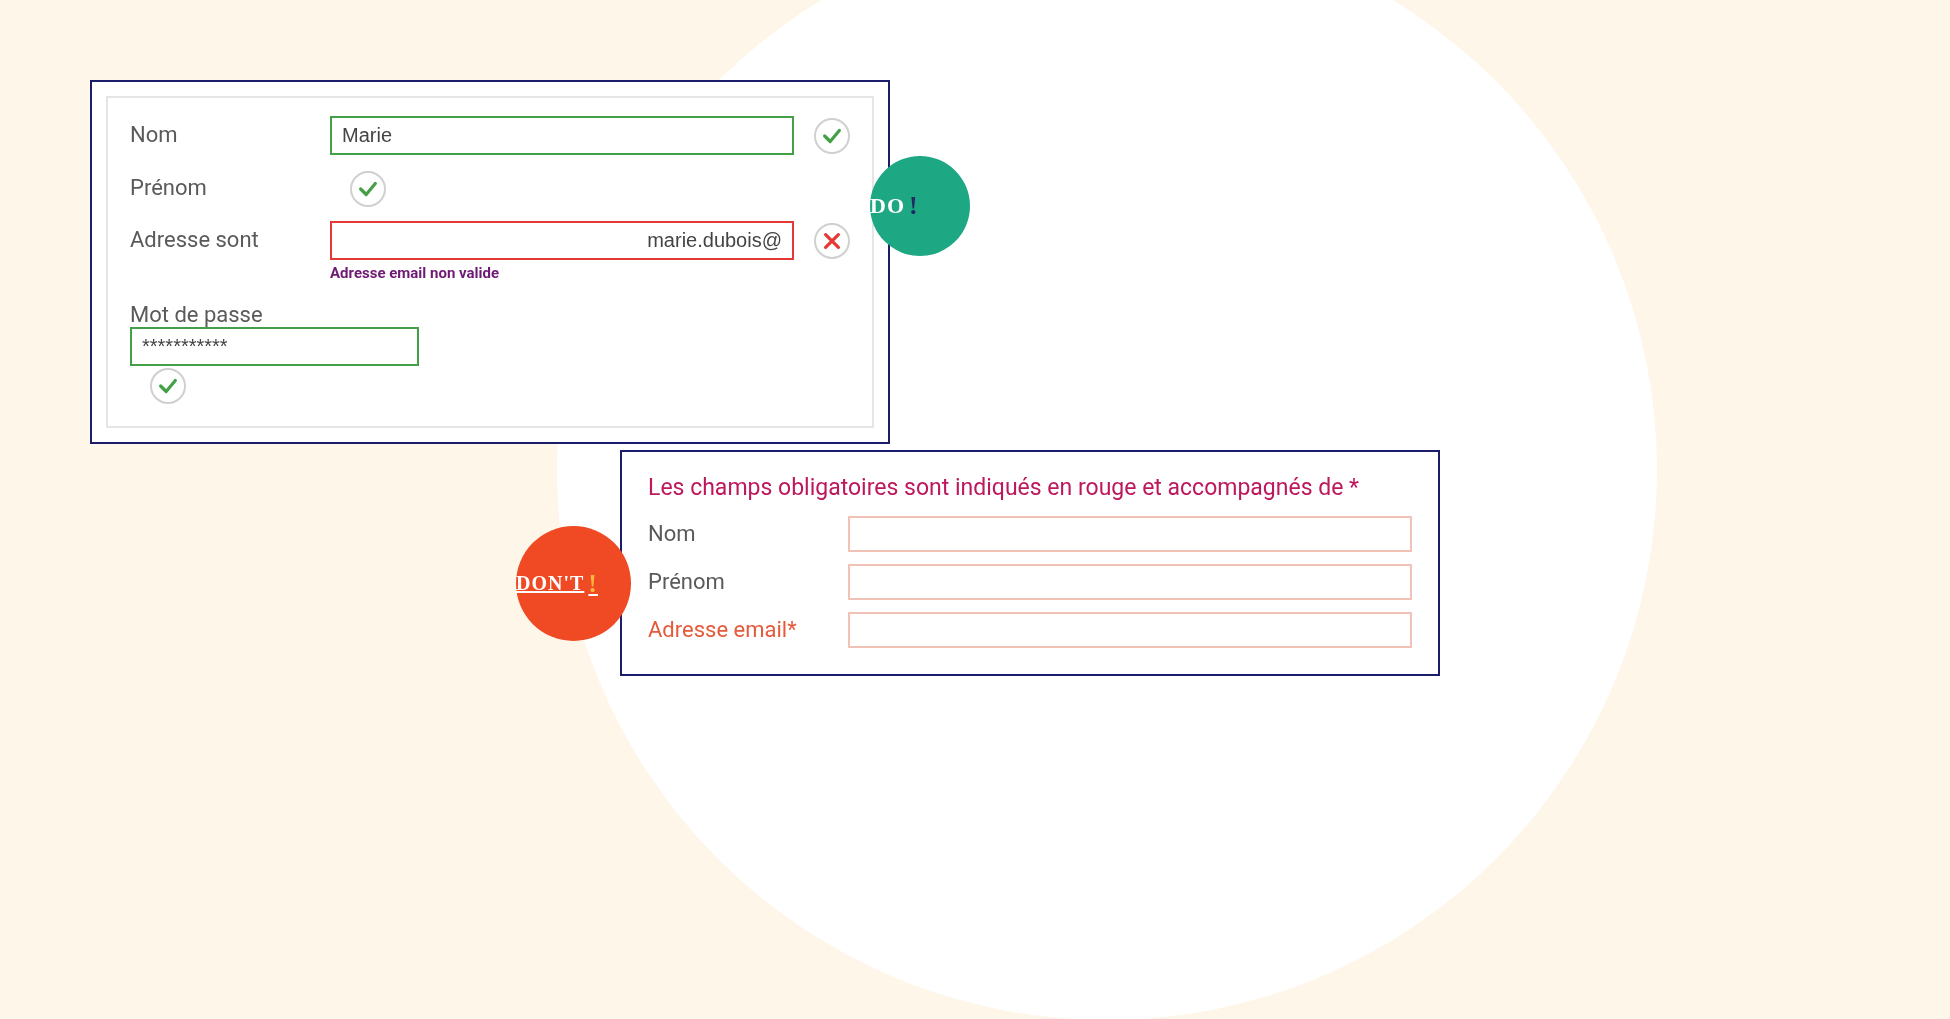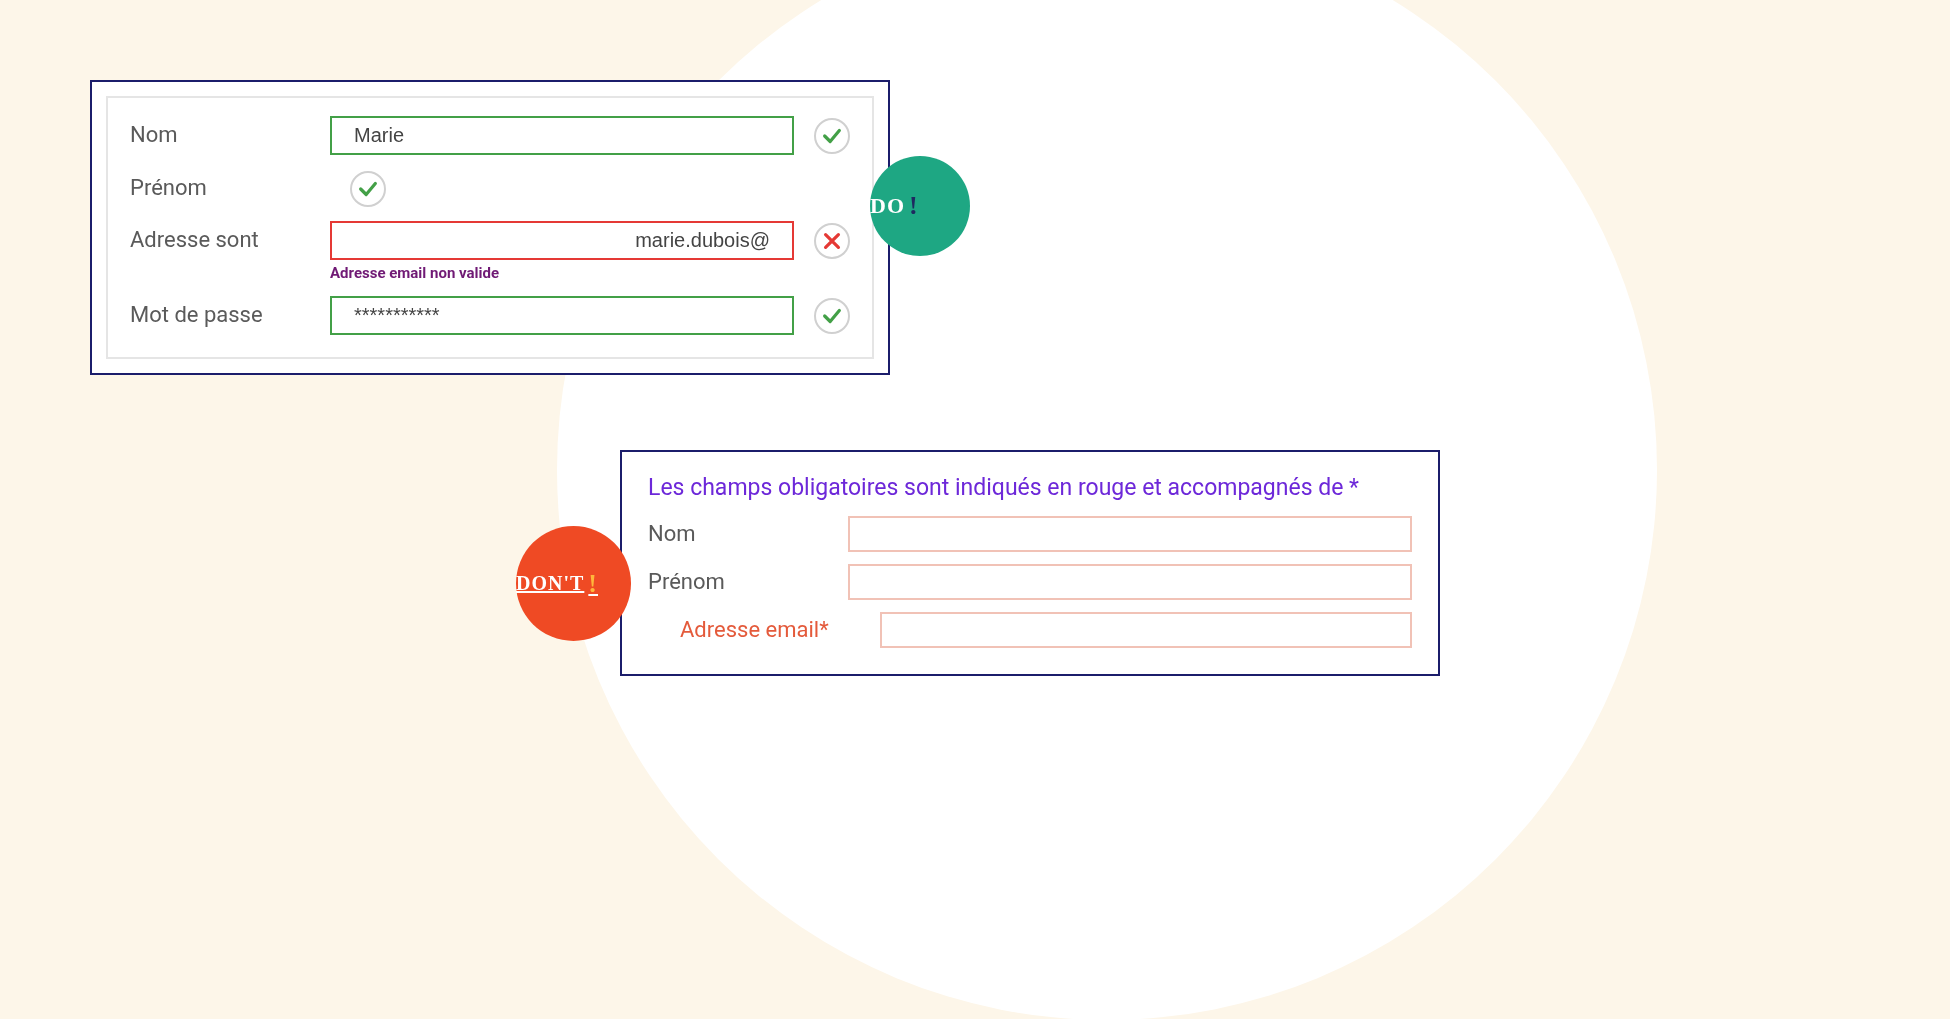--- a/index.html
+++ b/index.html
@@ -40,37 +40,37 @@
   }
   .panel-do-inner {
     border: 2px solid #e5e5e5;
     padding: 18px 22px 22px 22px;
   }
   .row {
     display: flex;
     align-items: flex-start;
     margin-bottom: 14px;
   }
-  .row:last-child { margin-bottom: 0; }
+  .row:last-child { margin-bottom: 0; flex-direction: column; }
   .row-label {
     width: 200px;
     font-size: 22px;
     color: #5a5a5a;
     padding-top: 6px;
   }
   .row-field {
     flex: 1;
     display: flex;
     flex-direction: column;
   }
   .row-input {
     border: 2px solid;
     font-size: 20px;
     color: #444;
-    padding: 6px 22px;
+    padding: 6px 10px;
     background: #fff;
     width: 100%;
     outline: none;
   }
   .valid { border-color: #43a047; }
   .invalid { border-color: #e53935; text-align: right; }
   .error-msg {
     color: #701a75;
     font-size: 15px;
     font-weight: 700;
@@ -94,31 +94,31 @@
   .panel-dont {
     position: absolute;
     top: 450px;
     left: 620px;
     width: 820px;
     background: #ffffff;
     border: 2px solid #1b1d6b;
     padding: 18px 26px 26px 26px;
   }
   .dont-heading {
-    color: #6d28d9;
+    color: #be185d;
     font-size: 23px;
     line-height: 1.55;
     margin-bottom: 10px;
   }
   .drow {
     display: flex;
     align-items: center;
     margin-bottom: 12px;
   }
-  .drow:last-child { margin-bottom: 0; margin-left: 32px; }
+  .drow:last-child { margin-bottom: 0; }
   .drow-label {
     width: 200px;
     font-size: 22px;
     color: #5a5a5a;
   }
   .drow-label.req { color: #e45a3b; }
   .drow-input {
     flex: 1;
     border: 2px solid #f1c2b6;
     height: 36px;

